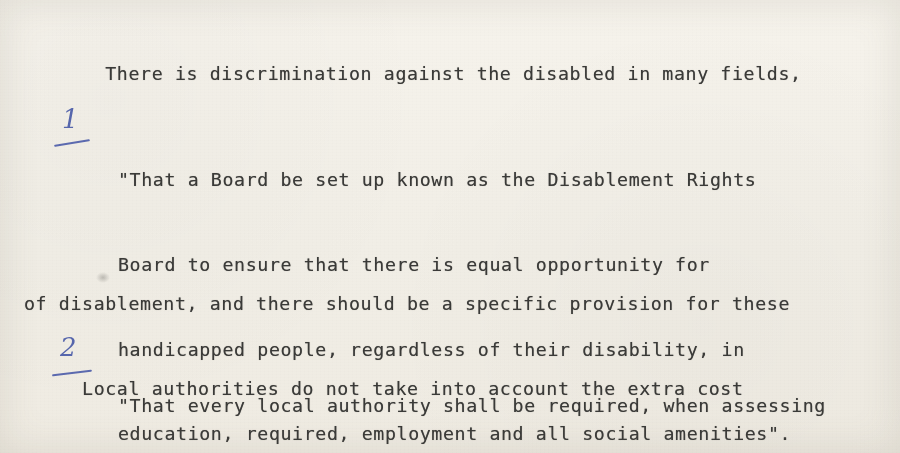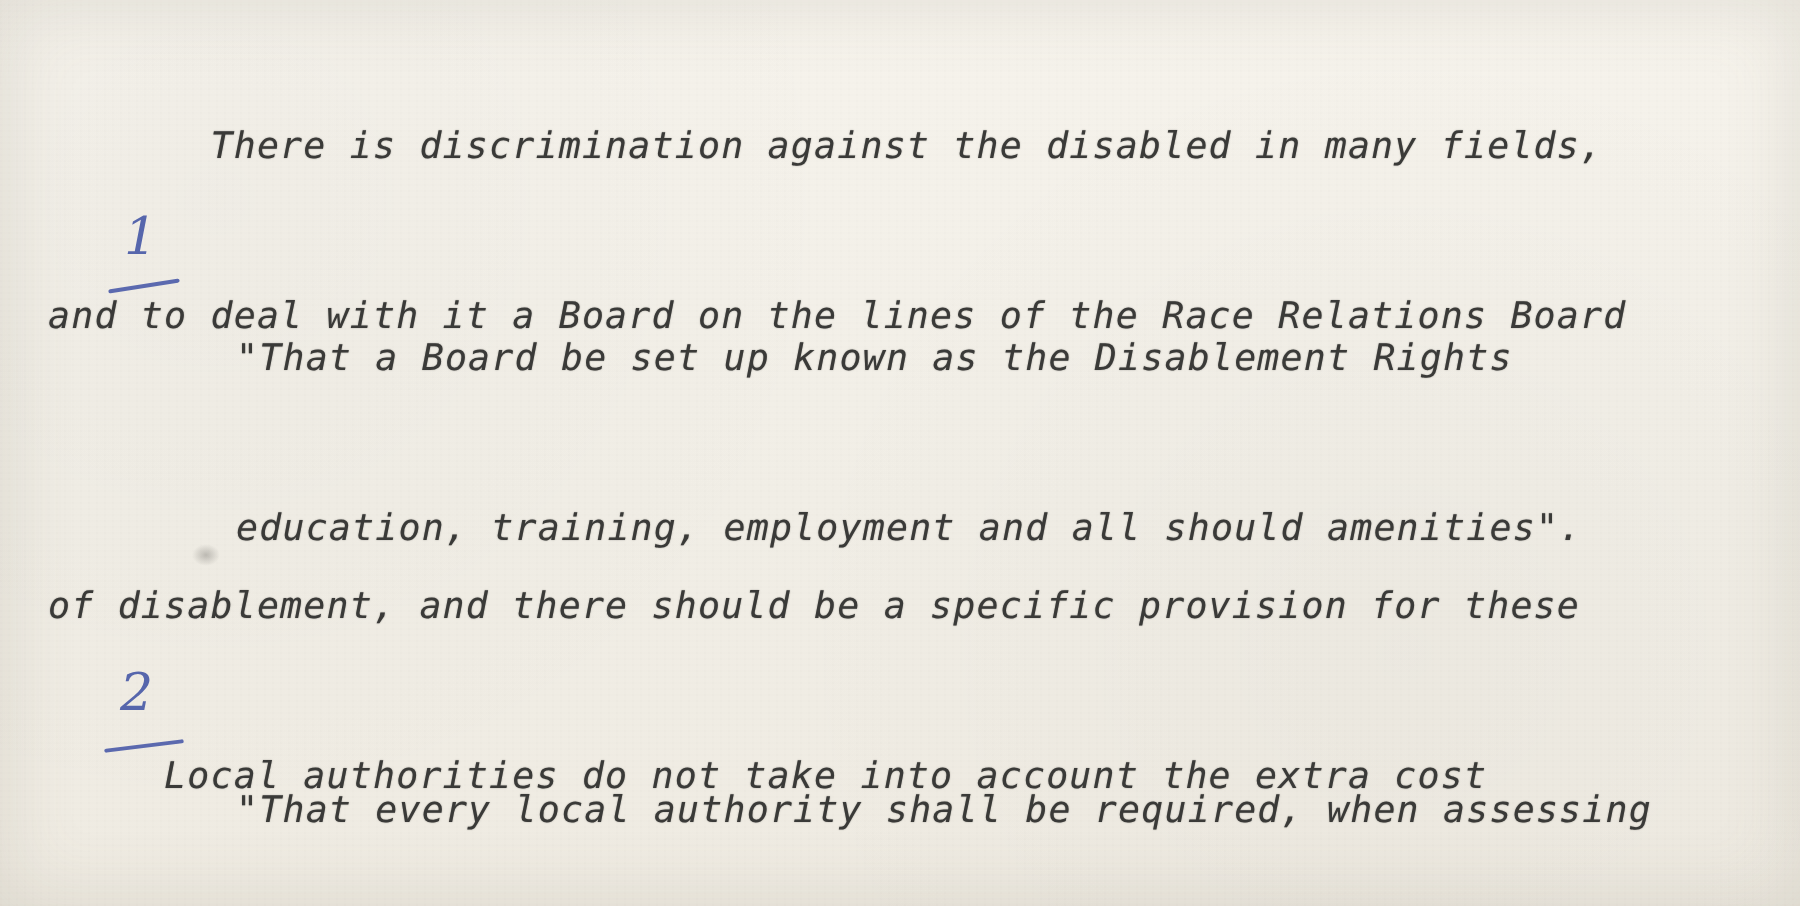--- a/index.html
+++ b/index.html
@@ -38,21 +38,21 @@
   }
   .para {
     position: absolute;
     color: #3a3a38;
     font-size: 18.3px;
     line-height: 28.2px;
     letter-spacing: 0.6px;
     white-space: pre;
     text-shadow: 0 0 0.7px rgba(60,58,55,0.55);
   }
-  .para .line { display: block; font-style: italic; }
+  .para .line { display: block; }
 
   
   #p1 { left: 24px;  top: 4px;  }
   #p2 { left: 118px; top: 110px; }
   #p3 { left: 24px;  top: 234px; }
   #p4 { left: 118px; top: 336px; }
 
   
 
   .handnum {
@@ -96,26 +96,27 @@
 <body>
 
 <div id="page">
 
   <div id="grain"></div>
 
   <div id="typed">
 
     <div class="para" id="p1">
       <span class="line">       There is discrimination against the disabled in many fields,</span>
-      <span class="line">and to deal with it a Board on the lines of the Race Relations Board</span>
     </div>
 
     <div class="para" id="p2">
       <span class="line">"That a Board be set up known as the Disablement Rights</span>
-      <span class="line">education, training, employment and all should amenities".</span>
+      <span class="line">Board to ensure that there is equal opportunity for</span>
+      <span class="line">handicapped people, regardless of their disability, in</span>
+      <span class="line">education, required, employment and all social amenities".</span>
     </div>
 
     <div class="para" id="p3">
       <span class="line">of disablement, and there should be a specific provision for these</span>
       <span class="line">     Local authorities do not take into account the extra cost</span>
       
     </div>
 
     <div class="para" id="p4">
       <span class="line">"That every local authority shall be required, when assessing</span>

